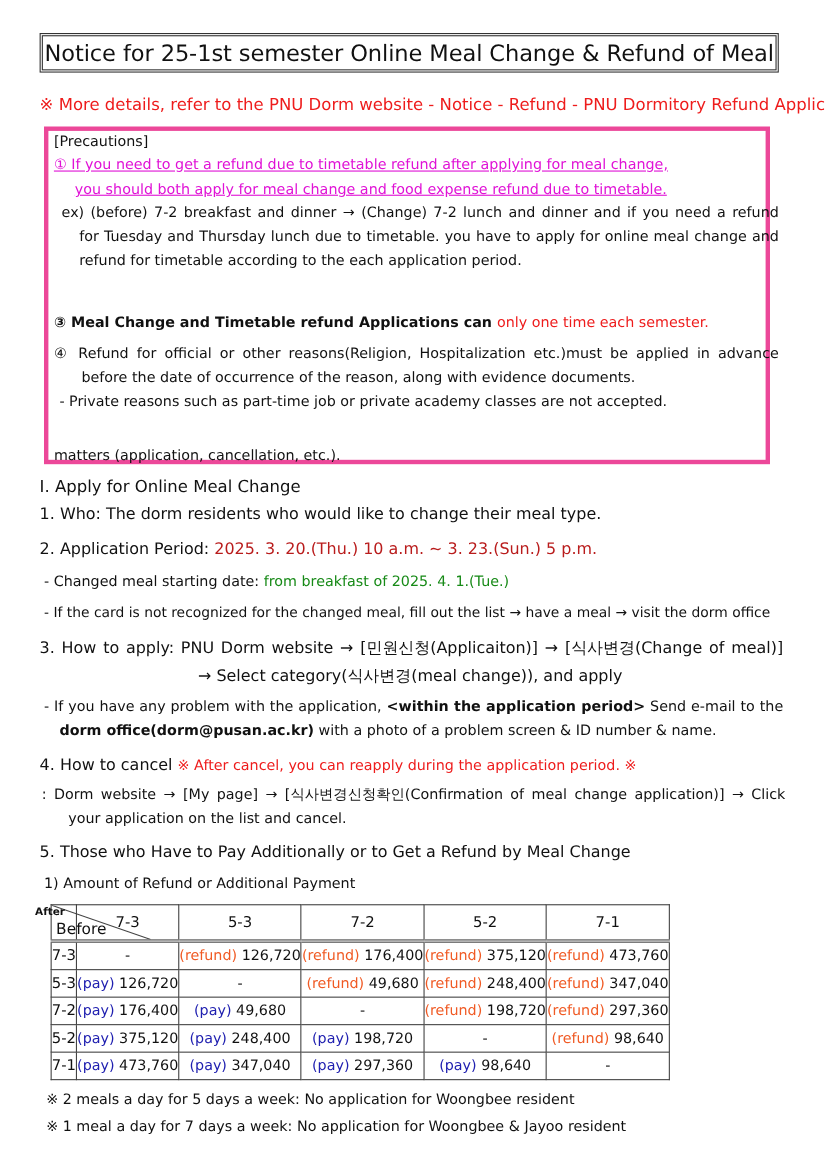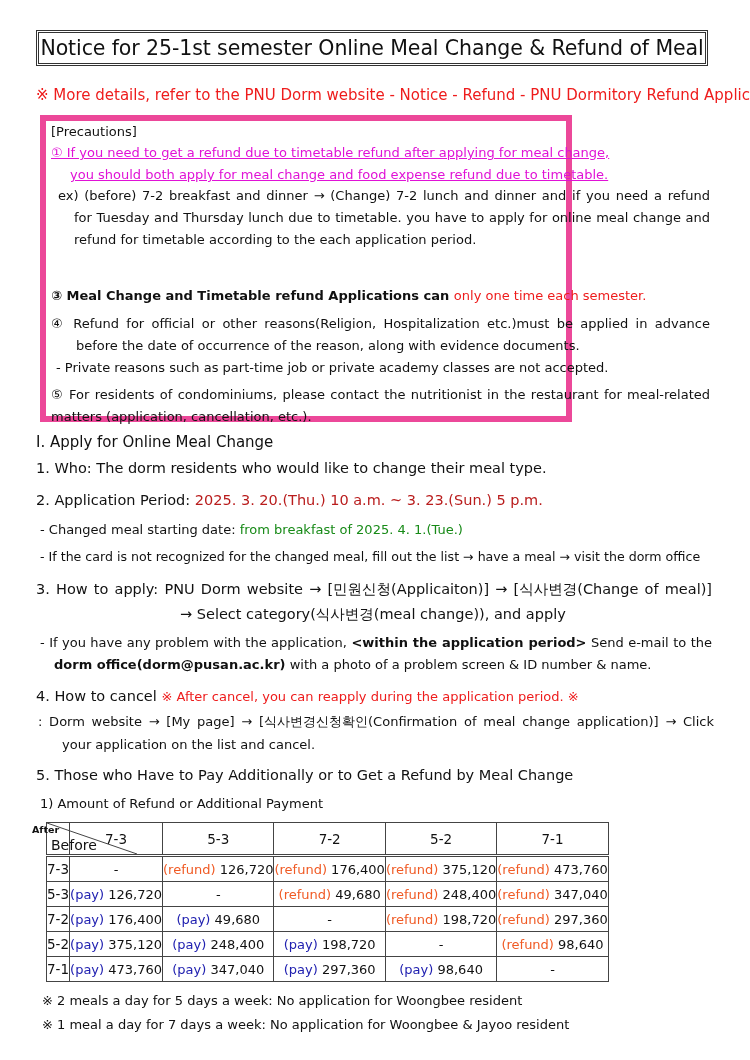--- a/index.html
+++ b/index.html
@@ -17,22 +17,22 @@
     .magenta { color: #e012d6; }
     .blue { color: #b91c1c; }
     .green { color: #178a17; }
     .orange { color: #f05a24; }
     .navy { color: #2020b0; }
     .top-note {
       position: absolute; left: 36px; top: 86px; width: 680px;
       font-size: 15px; white-space: nowrap;
     }
     .prec-box {
-      position: absolute; left: 40px; top: 115px; width: 532px; height: 307px;
-      border: 6px solid #ec4899; box-sizing: border-box;
+      position: absolute; left: 40px; top: 115px; width: 660px; height: 307px;
+      border: 4px solid #ec4899; box-sizing: border-box;
     }
     .line { position: absolute; white-space: nowrap; font-size: 13px; }
     .just { text-align: justify; text-align-last: justify; white-space: normal; }
     .u { text-decoration: underline; }
     .b { font-weight: bold; }
     .sec-title { font-size: 15px; }
     .big { font-size: 14.5px; }
     table.amt {
       position: absolute; left: 46px; top: 822px; width: 529px;
       border-collapse: collapse; font-size: 13px;
@@ -68,21 +68,20 @@
 
 
   <div class="line" style="left:5px; top:167px; font-weight:600;">
     <span>③ Meal Change and Timetable refund Applications can </span><span class="red" style="font-weight:normal;">only one time each semester.</span>
   </div>
 
   <div class="line just" style="left:5px; top:195px; width:659px;">④ Refund for official or other reasons(Religion, Hospitalization etc.)must be applied in advance</div>
   <div class="line" style="left:30px; top:217px;">before the date of occurrence of the reason, along with evidence documents.</div>
   <div class="line" style="left:10px; top:239px;">- Private reasons such as part-time job or private academy classes are not accepted.</div>
 
-  <div class="line just" style="left:5px; top:266px; width:659px;">⑤ For residents of condominiums, please contact the nutritionist in the restaurant for meal-related</div>
   <div class="line" style="left:5px; top:288px;">matters (application, cancellation, etc.).</div>
 </div>
 
 <div class="line sec-title" style="left:36px; top:433px;">Ⅰ. Apply for Online Meal Change</div>
 <div class="line big" style="left:36px; top:460px;">1. Who: The dorm residents who would like to change their meal type.</div>
 <div class="line big" style="left:36px; top:492px;">
   <span>2. Application Period: </span><span class="blue">2025. 3. 20.(Thu.) 10 a.m. ~ 3. 23.(Sun.) 5 p.m.</span>
 </div>
 <div class="line" style="left:40px; top:522px;">
   <span>- Changed meal starting date: </span><span class="green">from breakfast of 2025. 4. 1.(Tue.)</span>

